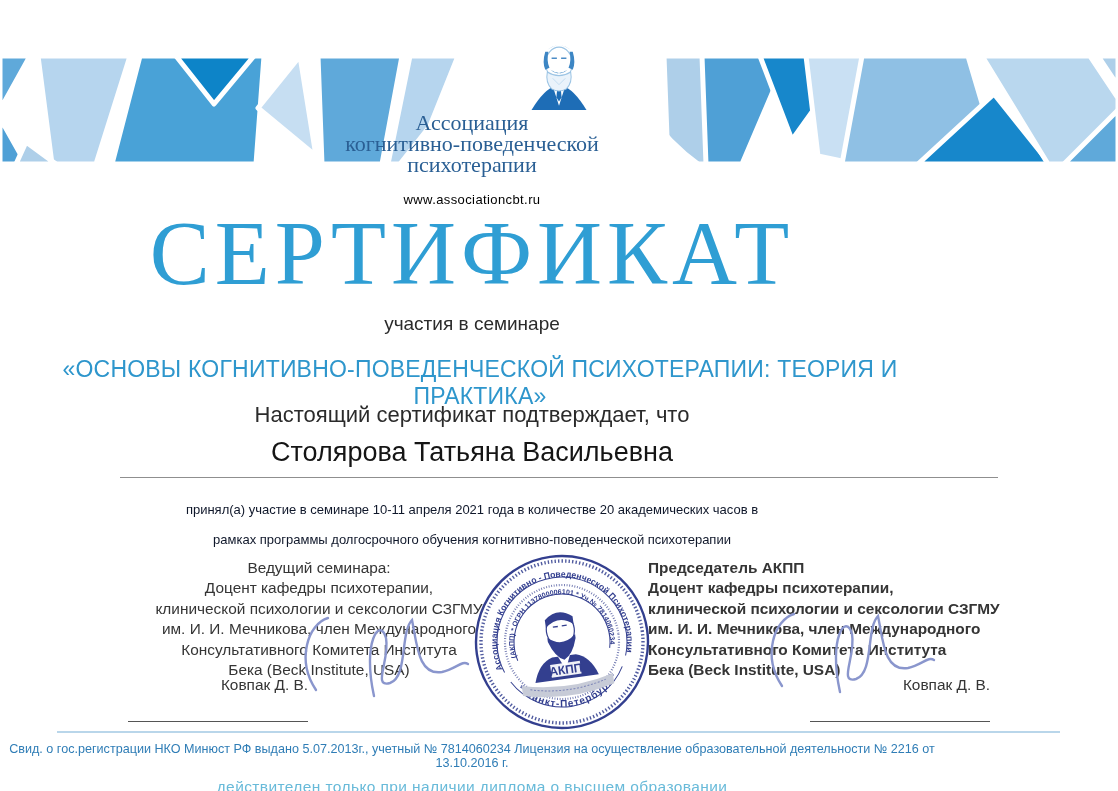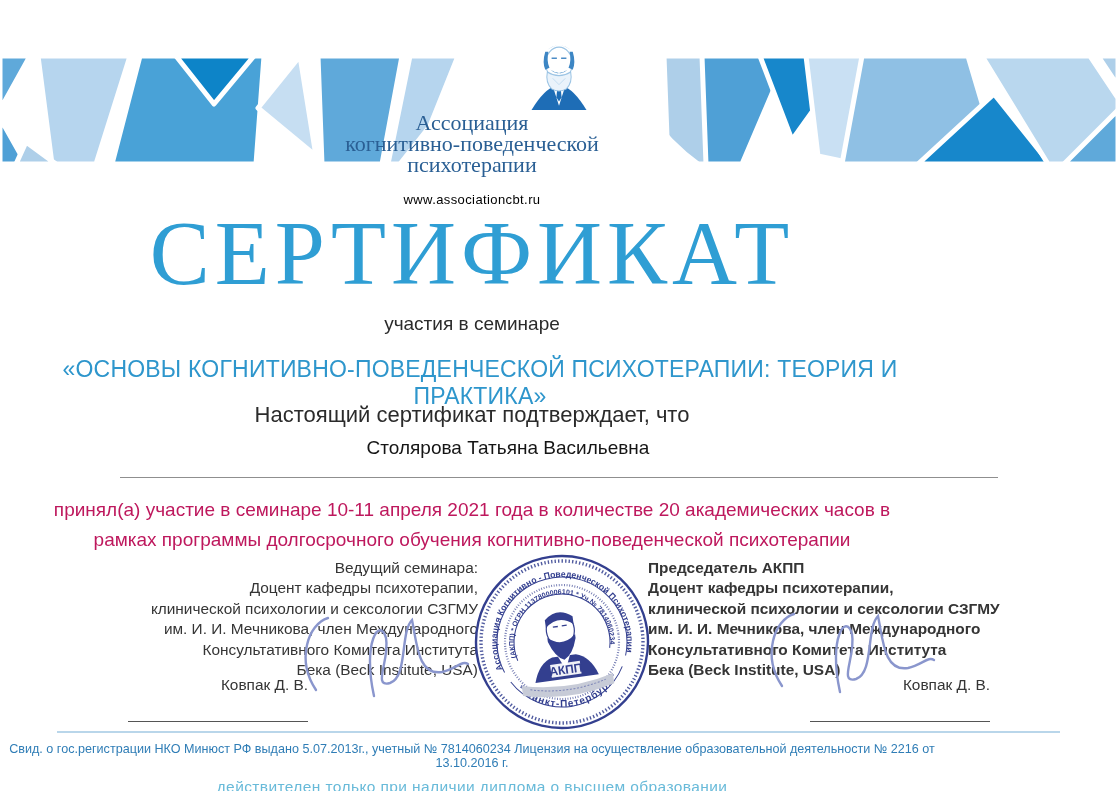--- a/index.html
+++ b/index.html
@@ -15,26 +15,26 @@
   .logo-portrait{top:36px;left:526px;width:66px;height:74px;}
   .org-name{top:112px;font-family:"Liberation Serif","DejaVu Serif",serif;
     color:#2a5f94;font-size:22px;line-height:21px;font-weight:400;}
   .site{top:177px;font-size:13px;color:#000000;letter-spacing:.4px;margin-top:15px;}
   
   .main-title{top:206px;font-family:"Liberation Serif","DejaVu Serif",serif;
     font-size:90px;line-height:96px;color:#2f9ed4;letter-spacing:5px;font-weight:400;}
   .subtitle{top:313px;font-size:19px;color:#2b2b2b;}
   .seminar-title{top:356px;font-size:23px;color:#2e96cc;letter-spacing:.2px;padding-left:8px;}
   .confirm{top:402px;font-size:22px;color:#2b2b2b;}
-  .recipient{top:437px;font-size:19px;color:#151515;margin-left:36px;}
+  .recipient{top:437px;font-size:27px;color:#151515;}
   .name-rule{top:477px;left:120px;width:878px;height:0;border-top:1.5px solid #8f8f8f;}
-  .para{top:495px;font-size:19px;line-height:30px;color:#be185d;}
+  .para{top:495px;font-size:13px;line-height:30px;color:#0f172a;}
   
   .sig-block{top:558px;font-size:15.4px;line-height:20.4px;color:#353535;}
-  .sig-left{left:128px;width:350px;text-align:right;}
+  .sig-left{left:144px;width:350px;text-align:center;}
   .sig-right{left:648px;width:362px;font-weight:bold;}
   .sig-row{top:676px;font-size:15.4px;color:#353535;display:flex;align-items:flex-end;gap:9px;flex-direction:column;}
   .sig-row-left{left:128px;}
   .sig-row-right{left:630px;width:360px;justify-content:flex-end;}
   .uline{display:inline-block;width:180px;height:18px;border-bottom:1.6px solid #555;}
   .sig-scrawl{width:190px;height:100px;pointer-events:none;}
   .scrawl-left{top:608px;left:282px;}
   .scrawl-right{top:604px;left:748px;}
   
   .seal{top:552px;left:472px;width:180px;height:180px;}

